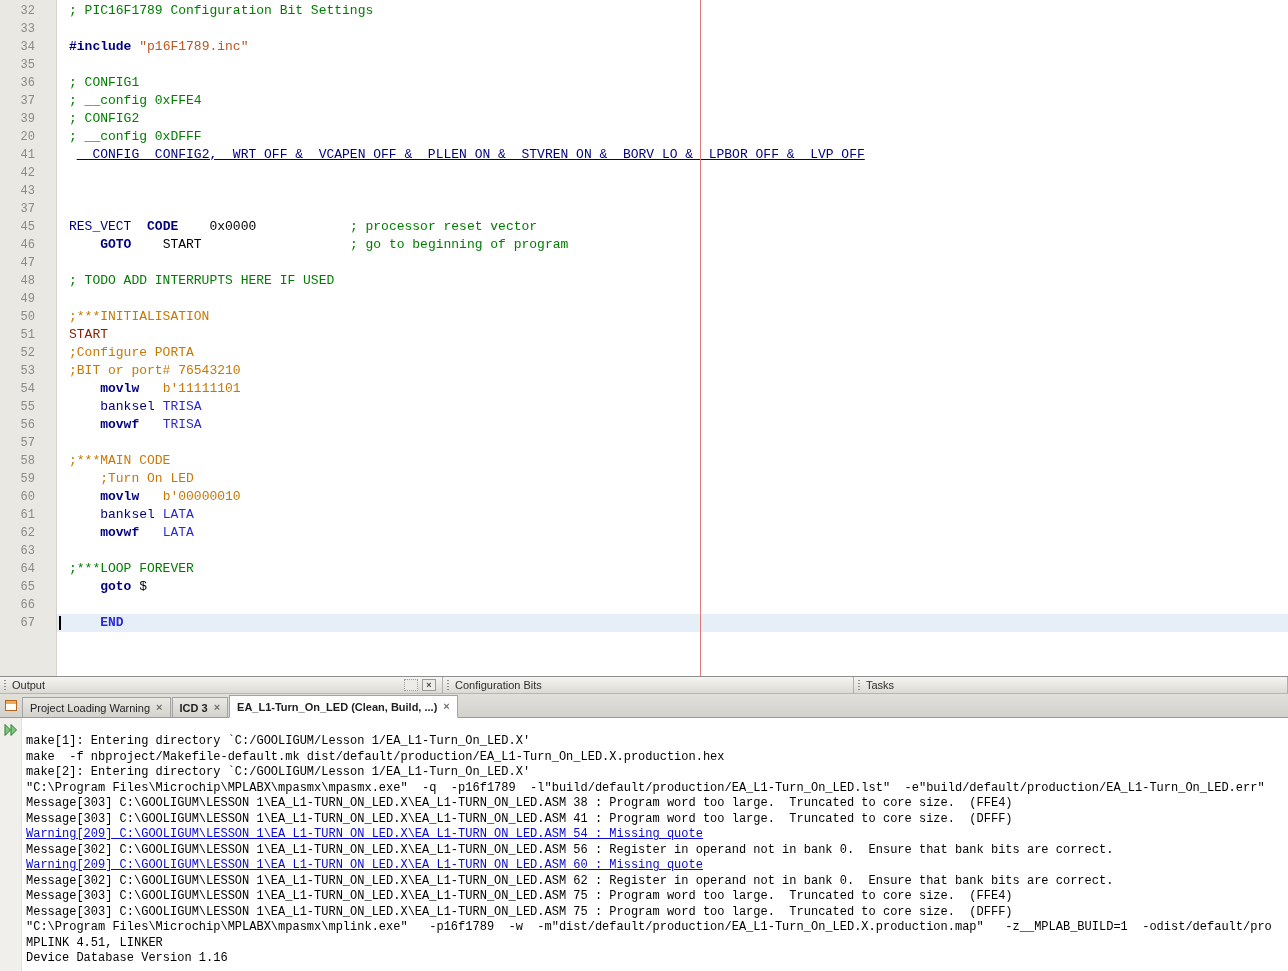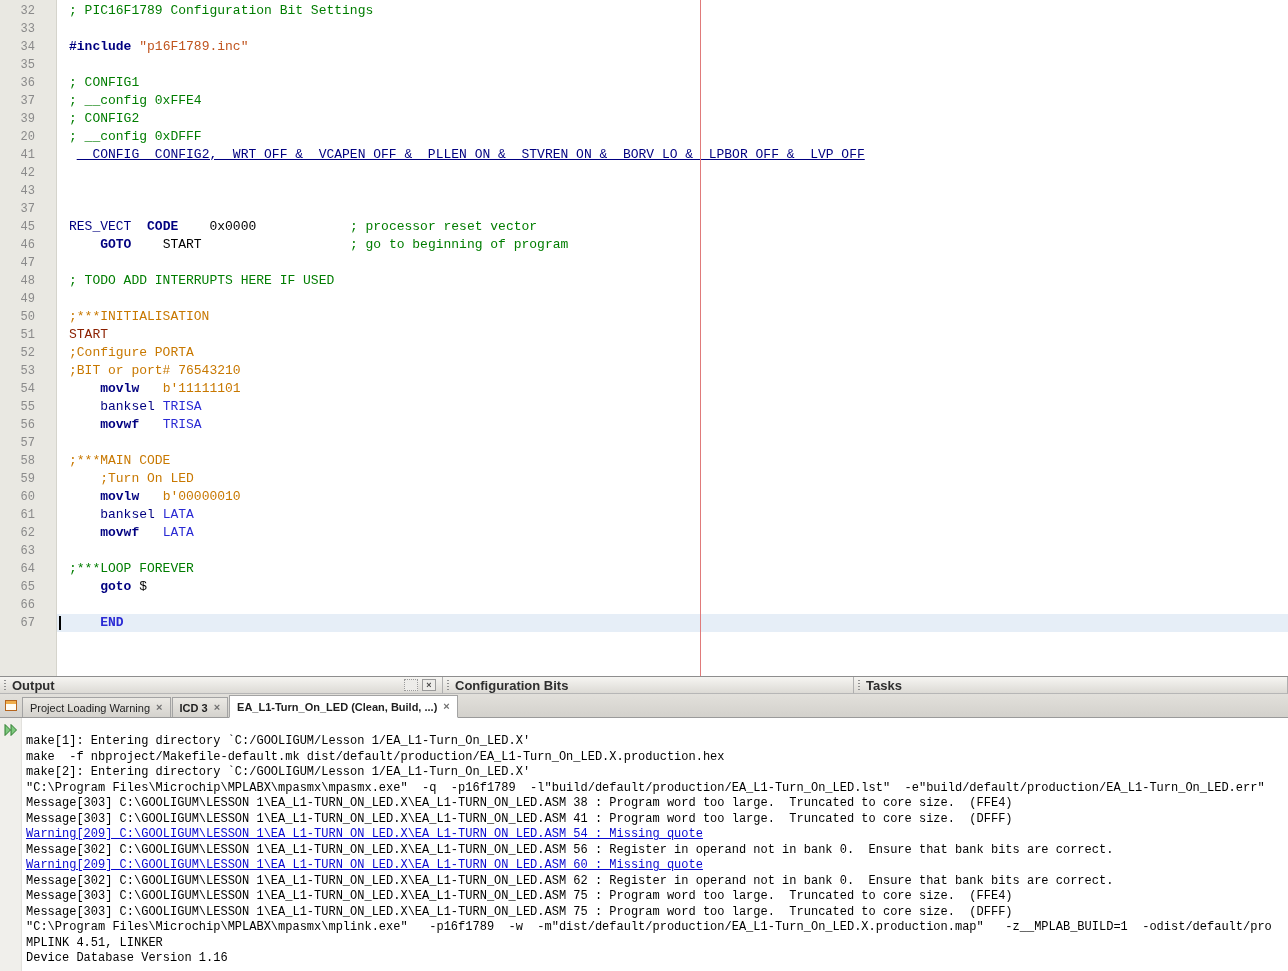--- a/index.html
+++ b/index.html
@@ -29,21 +29,21 @@
   .d{color:#000}
   .u{color:#000080;text-decoration:underline}
 
   
   .dock-headers{display:flex;height:18px;border-top:1px solid #8E8E8E;background:#E4E2DD}
   .dock-header{display:flex;align-items:center;position:relative;border-right:1px solid #AFAFAF;border-bottom:1px solid #B6B6B6;background:linear-gradient(#F6F5F2,#DCDAD5)}
   .h-output{width:443px}
   .h-tasks{width:434px}
   .h-config{flex:1}
   .grip{width:2px;height:10px;margin:0 6px 0 4px;background-image:repeating-linear-gradient(to bottom,#8F8F8F 0 1px,transparent 1px 3px)}
-  .dock-title{font-size:13px;font-weight:bold;color:#2E2E2E}
+  .dock-title{font-size:11px;font-weight:normal;color:#2E2E2E}
   .hdr-icons{position:absolute;right:6px;top:2px;display:flex;gap:4px}
   .hicon{width:14px;height:12px;display:inline-flex;align-items:center;justify-content:center;font-size:9px;line-height:1;color:#444;background:#EDECE9;border:1px solid #9A9A9A}
   .hfloat{border-style:dotted}
   .hclose{font-weight:bold}
 
   
   .tabbar{height:24px;background:linear-gradient(#E2E0DB,#D3D1CC);border-bottom:1px solid #9A9A9A;display:flex;align-items:flex-end;position:relative}
   .corner-icon{display:inline-block;width:12px;height:11px;border:1px solid #B5651D;background:linear-gradient(#EFAE4C 0 3px,#FFFDF5 3px);align-self:center;margin:0 5px}
   .tabs{display:flex;align-items:flex-end;height:100%}
   .tab{height:20px;display:flex;align-items:center;padding:0 7px;margin-right:1px;border:1px solid #A3A3A3;border-bottom:none;background:linear-gradient(#EBE9E4,#D4D2CD);font-size:11px;color:#1E1E1E;cursor:default;white-space:nowrap}

